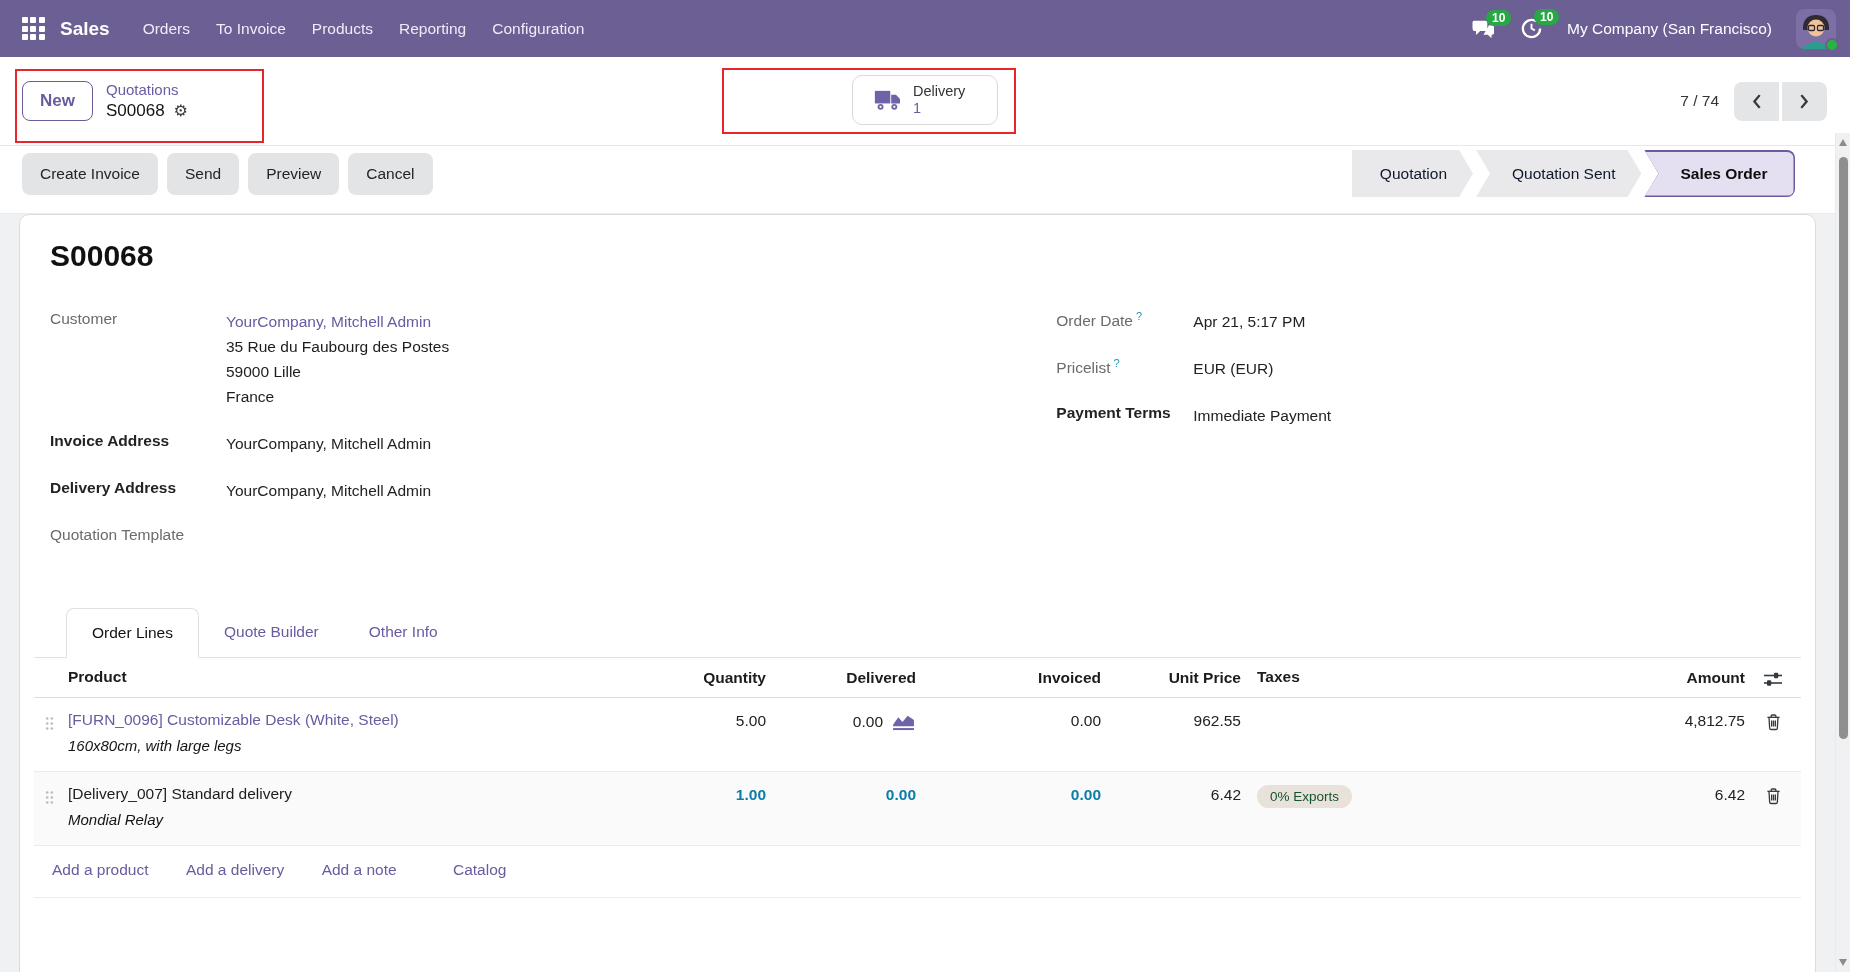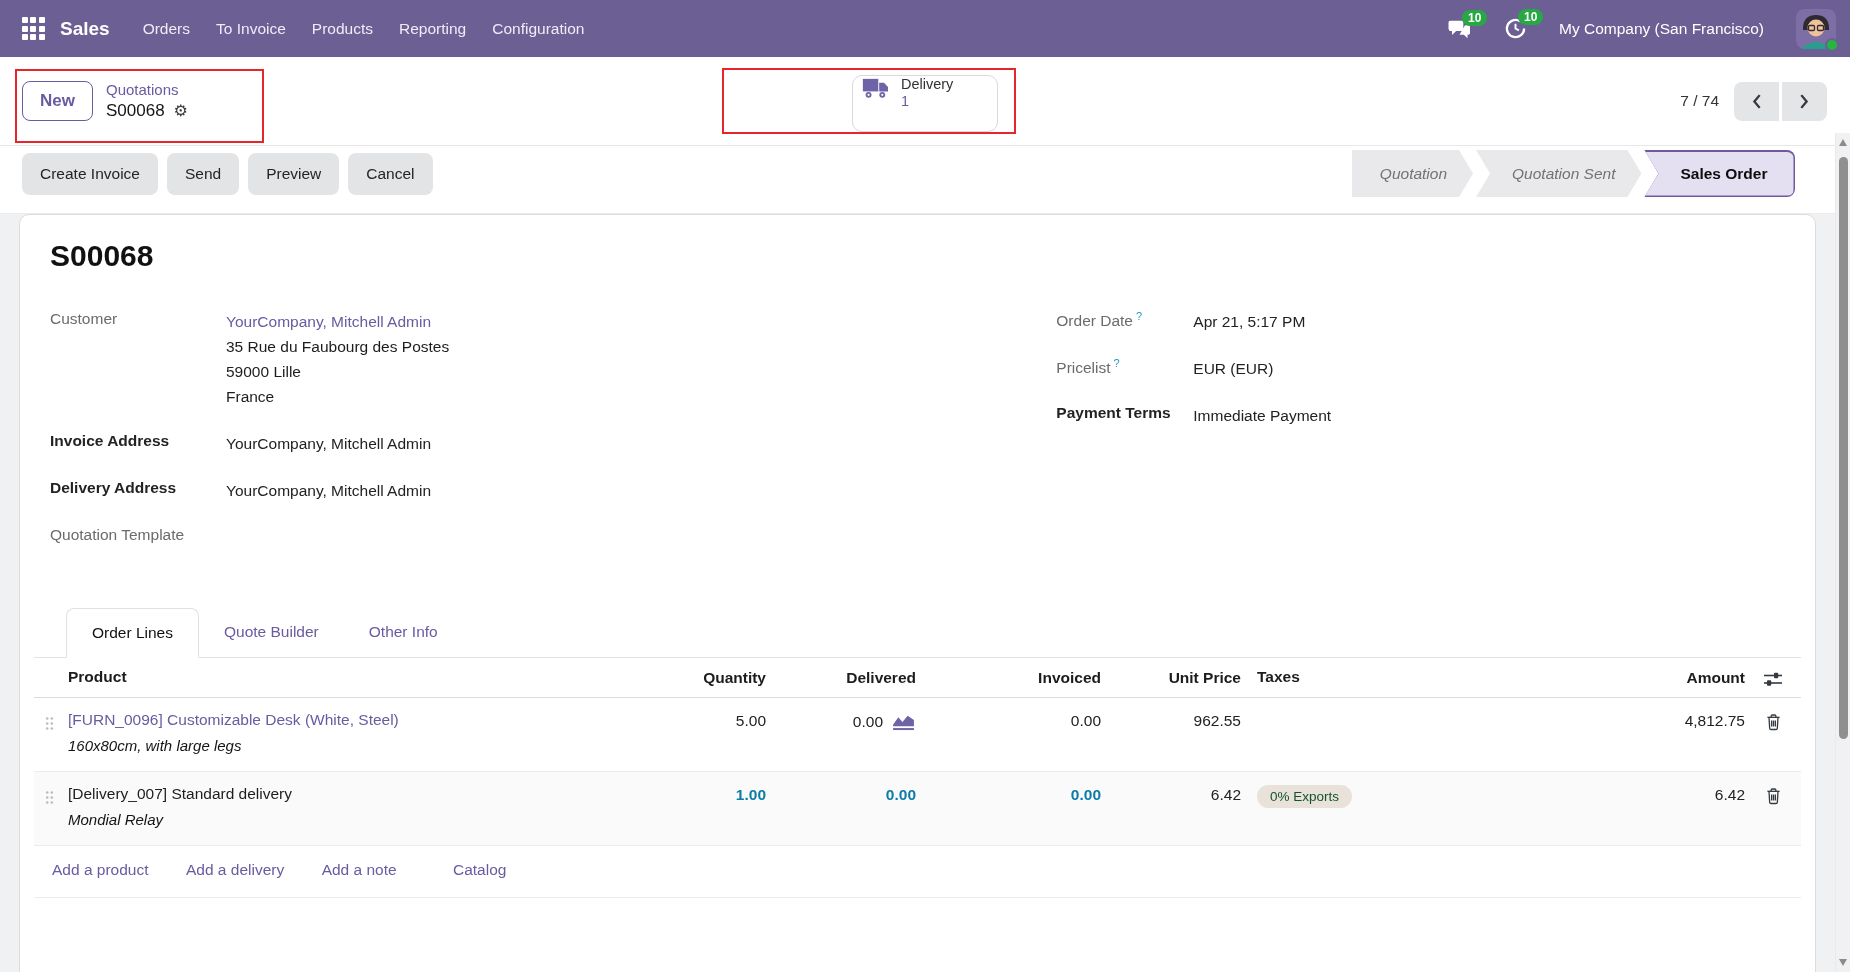--- a/index.html
+++ b/index.html
@@ -12,21 +12,21 @@
   
   .navbar {
     height: 57px; background: #6b5f93; display: flex; align-items: center;
     padding: 0 14px 0 16px; color: #f4f1f9;
   }
   .apps-btn { width: 34px; height: 34px; display:flex; align-items:center; justify-content:center; cursor:pointer; background:transparent; border:none; }
   .grid-icon { display: grid; grid-template-columns: repeat(3, 6px); grid-template-rows: repeat(3, 6px); gap: 2.5px; }
   .grid-icon span { background: #fff; border-radius: 1px; }
   .brand { font-size: 19px; font-weight: 700; color:#fff; margin: 0 20px 0 10px; cursor: pointer; }
   .menu-item { font-size: 15.5px; padding: 0 13px; line-height: 57px; cursor: pointer; color:#f0ecf7; }
-  .nav-right { margin-left: auto; display: flex; align-items: center; gap: 32px; }
+  .nav-right { margin-left: auto; display: flex; align-items: center; gap: 24px; }
   .icon-badge { position: relative; cursor: pointer; }
   .icon-badge svg { display:block; }
   .badge {
     position: absolute; top: -8px; left: 14px; background: #28a745; color: #fff;
     font-size: 12px; font-weight: 700; border-radius: 10px; padding: 2px 6px; line-height: 1;
   }
   .company-name { font-size: 15.5px; color:#fff; cursor:pointer; }
   .avatar-wrap { position: relative; width: 40px; height: 40px; cursor: pointer; }
   .avatar-wrap svg { display:block; border-radius: 8px; }
   .presence-dot {
@@ -44,23 +44,23 @@
     background: #fff; border: 1px solid #6e5a9e; color: #6a5aa0;
     font-size: 17px; font-weight: 600; padding: 9px 17px; border-radius: 8px; cursor: pointer;
     font-family: inherit;
   }
   .breadcrumb-col { display: flex; flex-direction: column; margin-left: 13px; gap: 1px; }
   .bc-parent { color: #6a5aa0; font-size: 15px; cursor: pointer; line-height: 19px; }
   .bc-current { color: #141414; font-size: 17px; display: flex; align-items: center; gap: 9px; line-height: 22px; }
   .gear-icon { font-family: "DejaVu Sans", sans-serif; font-size: 16px; color: #3c3c3c; cursor: pointer; line-height: 1; }
 
   .smart-btn {
-    position: absolute; left: 852px; top: 18px; width: 146px; height: 57px;
+    position: absolute; left: 852px; top: 18px; width: 146px; height: 50px;
     background: #fff; border: 1px solid #d9d9d9; border-radius: 10px;
-    display: flex; gap: 11px; padding: 0 9px; cursor: pointer;
+    display: flex; align-items: center; gap: 11px; padding: 0 21px; cursor: pointer;
   }
   .smart-btn-texts { display: flex; flex-direction: column; line-height: 17px; }
   .smart-btn-label { font-size: 14.5px; color: #333; }
   .smart-btn-count { font-size: 14.5px; color: #6a5aa0; }
 
   .pager { margin-left: auto; display: flex; align-items: center; gap: 15px; }
   .pager-text { font-size: 15.5px; color: #333; cursor: pointer; }
   .pager-btns { display: flex; gap: 3px; }
   .pager-btn {
     width: 45px; height: 39px; background: #e4e5e7; border: none; cursor: pointer;
@@ -73,21 +73,21 @@
   .status-row {
     height: 68px; background: #fff; display: flex; align-items: center;
     padding: 0 55px 12px 22px; border-bottom: 1px solid #ececec;
   }
   .btn {
     background: #e3e4e6; border: none; border-radius: 8px; padding: 12px 18px;
     font-size: 15.5px; font-weight: 500; color: #212529; margin-right: 9px; cursor: pointer;
     font-family: inherit;
   }
   .statusbar { margin-left: auto; display: flex; align-items: stretch; height: 47px; font-size: 15.5px; }
-  .seg { display: flex; align-items: center; background: #e9e9eb; color: #737373; cursor: pointer; font-style: italic; }
+  .seg { display: flex; align-items: center; background: #e9e9eb; color: #0f172a; cursor: pointer; }
   .seg-first { padding: 0 26px 0 28px; clip-path: polygon(0 0, calc(100% - 14px) 0, 100% 50%, calc(100% - 14px) 100%, 0 100%); }
   .seg-mid { padding: 0 26px 0 36px; margin-left: 3px; clip-path: polygon(0 0, calc(100% - 14px) 0, 100% 50%, calc(100% - 14px) 100%, 0 100%, 14px 50%); }
   .seg-active-outer {
     margin-left: 3px; background: #6e5a9e; display: flex; cursor: pointer;
     clip-path: polygon(0 0, 100% 0, 100% 100%, 0 100%, 14px 50%); border-radius: 0 8px 8px 0;
     padding: 1.5px 1.5px 1.5px 0;
   }
   .seg-active-inner {
     background: #e5dff2; color: #0d0d0d; font-weight: 700;
     display: flex; align-items: center; padding: 0 26px 0 36px; width: 100%;

